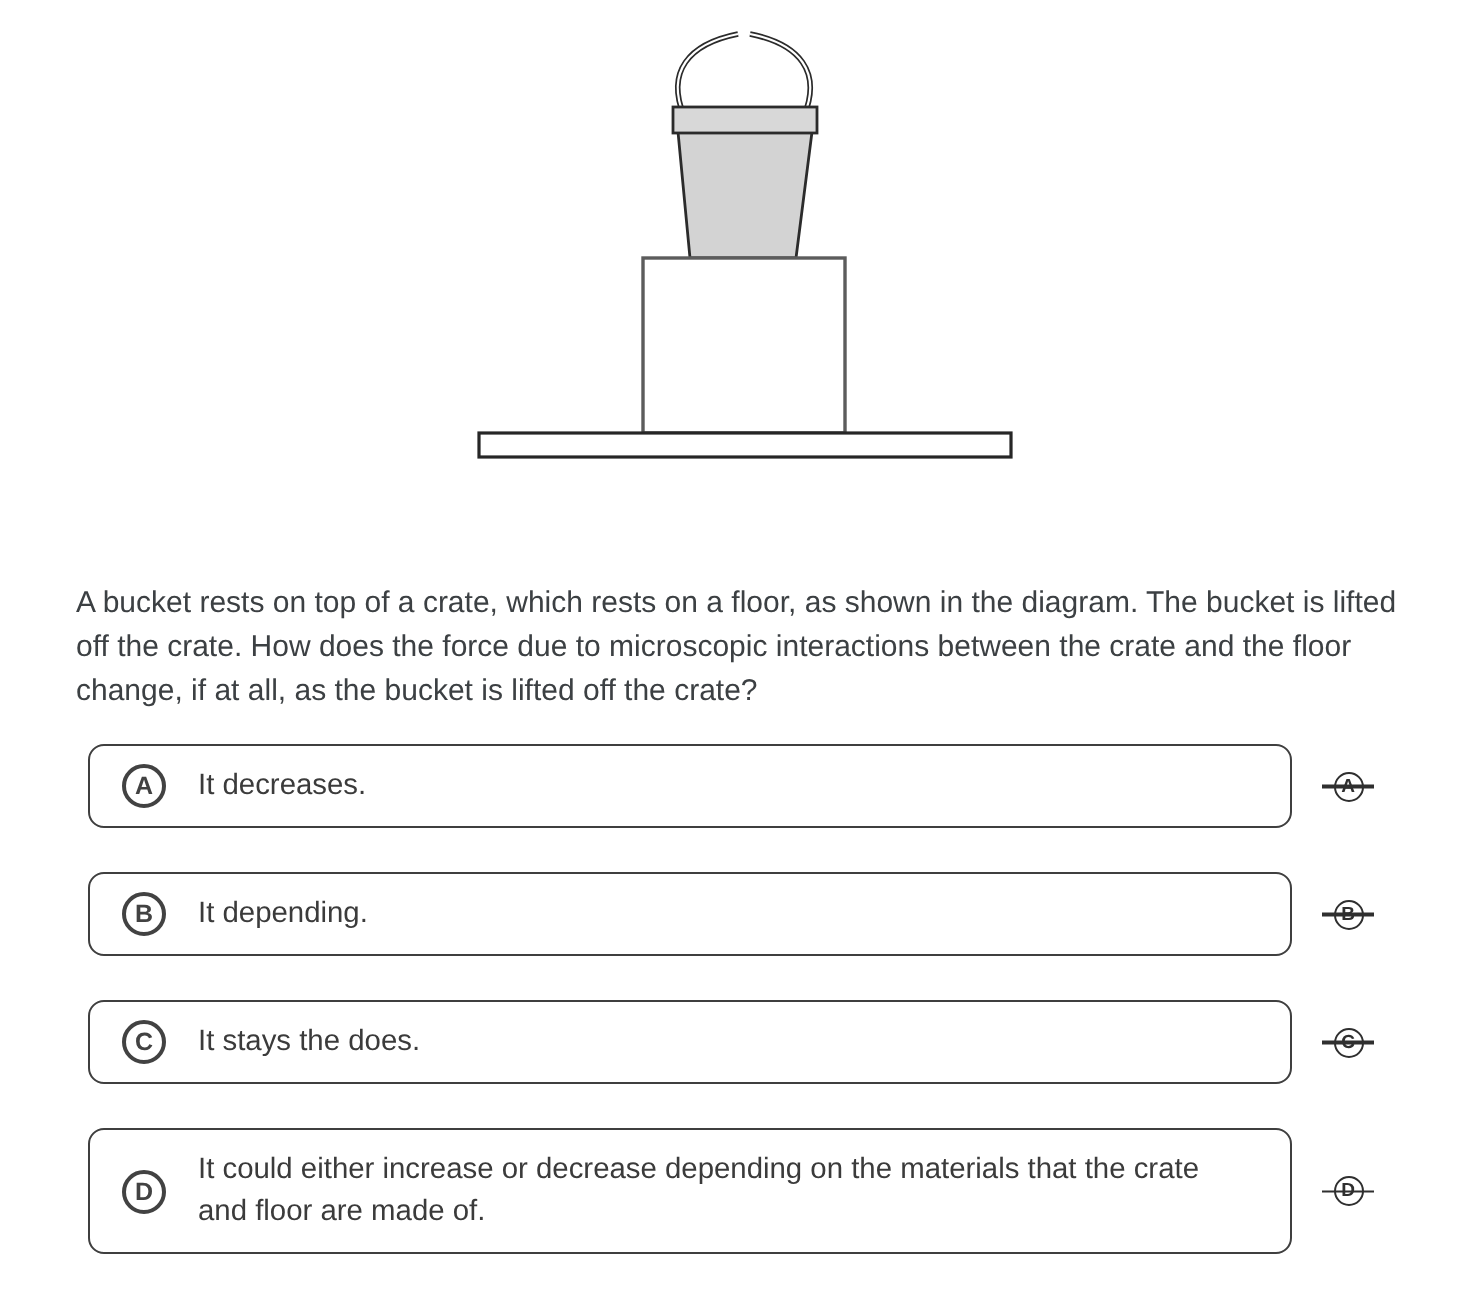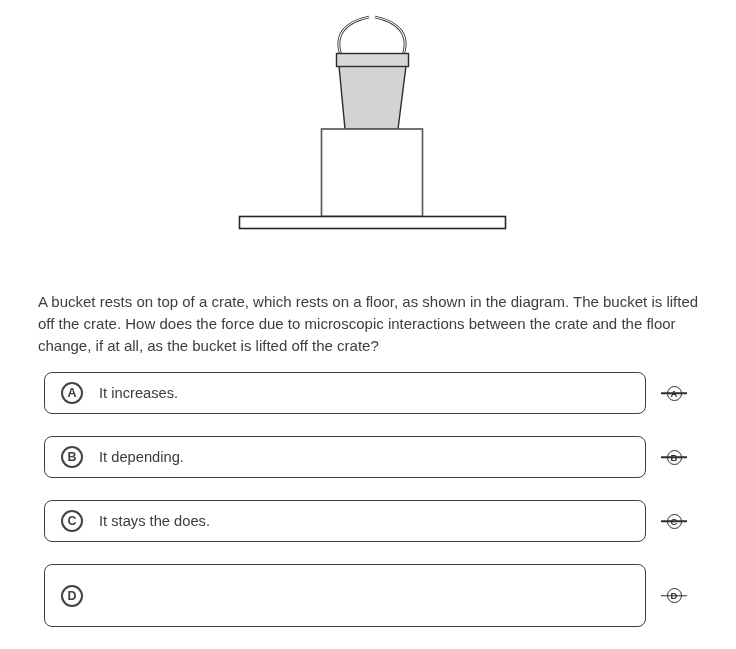--- a/index.html
+++ b/index.html
@@ -111,21 +111,21 @@
 
     <rect x="239.5" y="216.5" width="266" height="12" stroke="#262626" stroke-width="1.6" fill="#ffffff"></rect>
   </svg>
 </div>
 
 <p class="question">A bucket rests on top of a crate, which rests on a floor, as shown in the diagram. The bucket is lifted off the crate. How does the force due to microscopic interactions between the crate and the floor change, if at all, as the bucket is lifted off the crate?</p>
 
 <div class="option-row row-a">
   <div class="option-box">
     <span class="letter-badge">A</span>
-    <span class="option-text">It increases.</span>
+    <span class="option-text">It decreases.</span>
   </div>
   <button class="eliminate-btn">
     <span class="strike-circle">A</span>
     <span class="strike-line"></span>
   </button>
 </div>
 
 <div class="option-row row-b">
   <div class="option-box">
     <span class="letter-badge">B</span>
@@ -144,18 +144,19 @@
   </div>
   <button class="eliminate-btn">
     <span class="strike-circle">C</span>
     <span class="strike-line"></span>
   </button>
 </div>
 
 <div class="option-row row-d">
   <div class="option-box">
     <span class="letter-badge">D</span>
+    <span class="option-text">It could either increase or decrease depending on the materials that the crate and floor are made of.</span>
   </div>
   <button class="eliminate-btn">
     <span class="strike-circle">D</span>
     <span class="strike-line"></span>
   </button>
 </div>
 
 </body></html>

